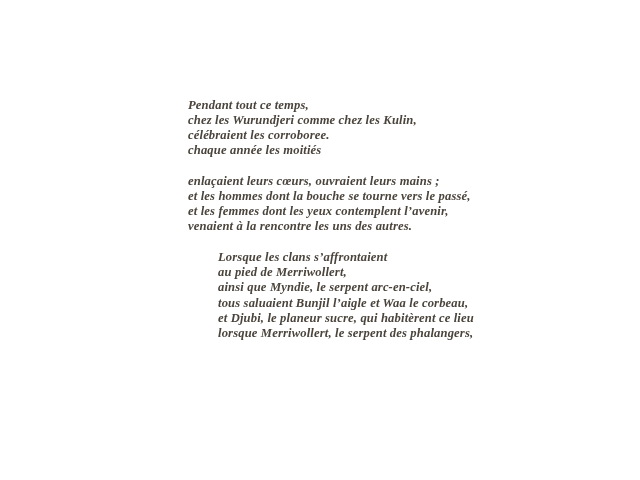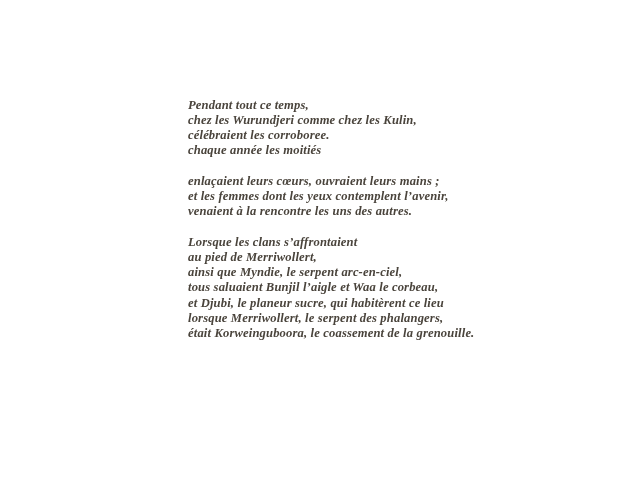--- a/index.html
+++ b/index.html
@@ -27,20 +27,21 @@
     left: 188px;
     top: 98px;
     width: 420px;
   }
 
   .stanza {
     margin: 0 0 16px 0;
   }
   .stanza:last-child {
     margin-bottom: 0;
+    margin-left: 30px;
   }
 
   .line {
     display: block;
     font-style: italic;
     font-weight: bold;
     font-size: 12.6px;
     line-height: 15.05px;
     letter-spacing: 0.15px;
     color: #4a443c;
@@ -56,28 +57,28 @@
 
     <p class="stanza">
       <span class="line">Pendant tout ce temps,</span>
       <span class="line">chez les Wurundjeri comme chez les Kulin,</span>
       <span class="line">célébraient les corroboree.</span>
       <span class="line">chaque année les moitiés</span>
     </p>
 
     <p class="stanza">
       <span class="line">enlaçaient leurs cœurs, ouvraient leurs mains ;</span>
+      <span class="line">et les hommes dont la bouche se tourne vers le passé,</span>
       <span class="line">et les femmes dont les yeux contemplent l’avenir,</span>
       <span class="line">venaient à la rencontre les uns des autres.</span>
     </p>
 
     <p class="stanza">
       <span class="line">Lorsque les clans s’affrontaient</span>
       <span class="line">au pied de Merriwollert,</span>
       <span class="line">ainsi que Myndie, le serpent arc-en-ciel,</span>
       <span class="line">tous saluaient Bunjil l’aigle et Waa le corbeau,</span>
       <span class="line">et Djubi, le planeur sucre, qui habitèrent ce lieu</span>
       <span class="line">lorsque Merriwollert, le serpent des phalangers,</span>
-      <span class="line">était Korweinguboora, le coassement de la grenouille.</span>
     </p>
 
   </div>
 </div>
 
 </body></html>

